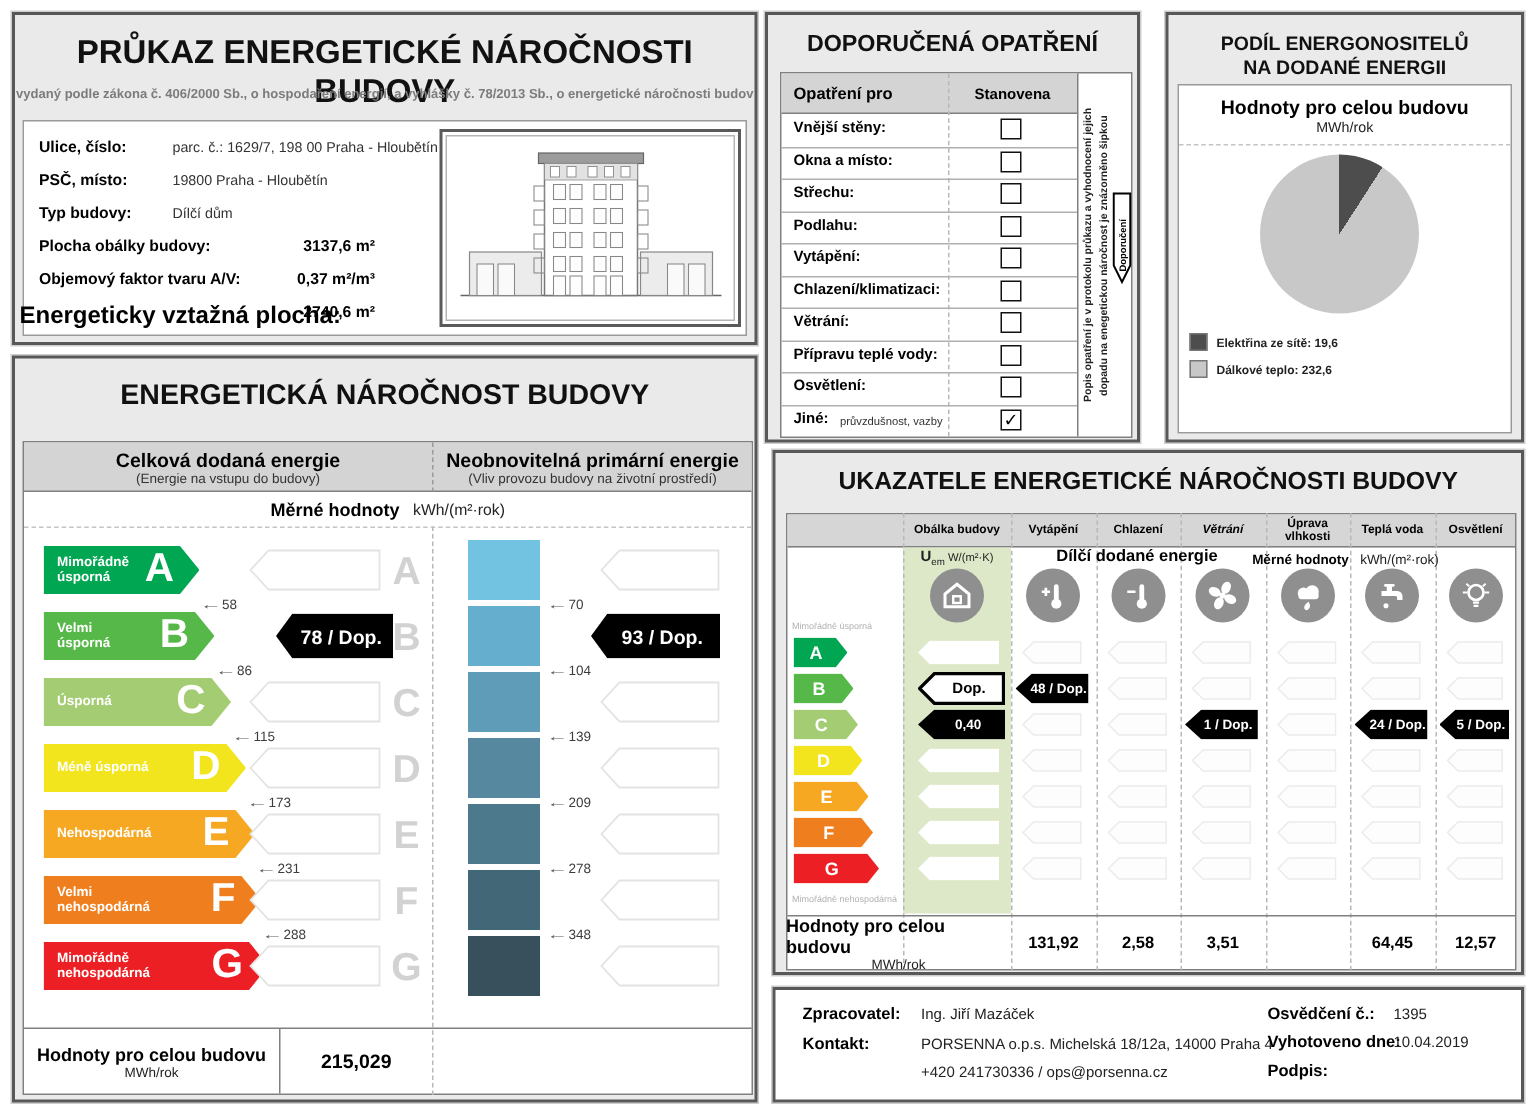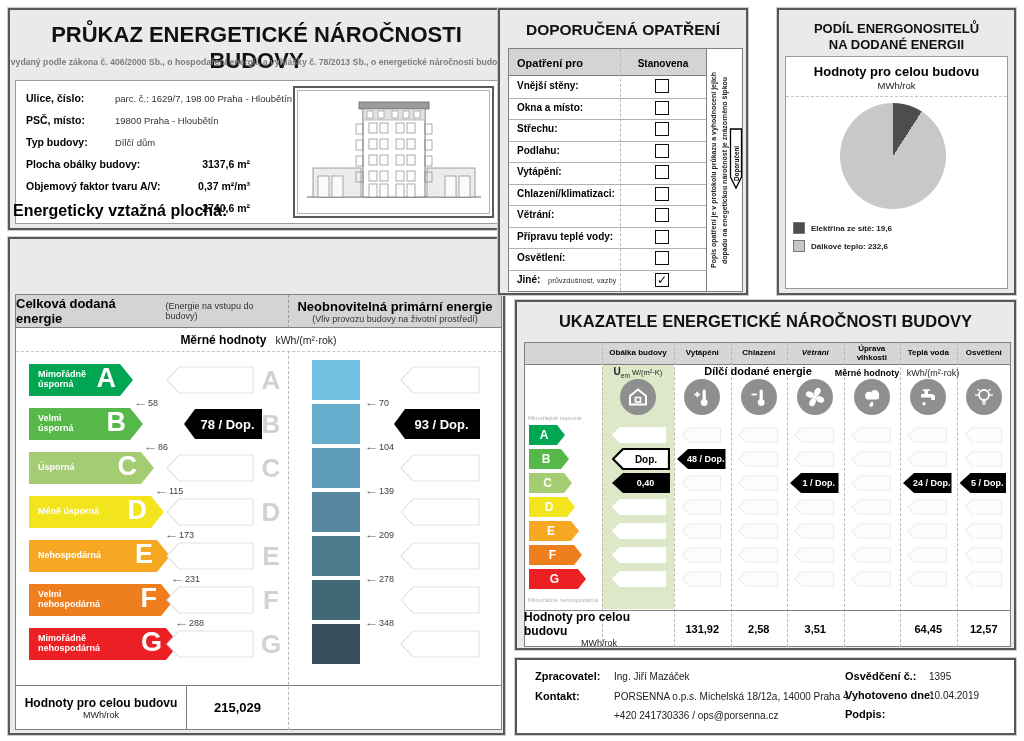--- a/index.html
+++ b/index.html
@@ -101,22 +101,23 @@
           <rect x="126" y="30" width="7" height="10"></rect>
             <rect x="126" y="46" width="7" height="10"></rect>
             <rect x="126" y="62" width="7" height="10"></rect>
             <rect x="126" y="78" width="7" height="10"></rect>
         </g>
       </svg>
     </div>
   </div>
 
   <div class="panel" id="panel-enb" style="left:8px;top:237px;width:497px;height:498px;">
+    <div class="abs b" style="left:0;top:14px;width:100%;text-align:center;font-size:19px;color:#111;">ENERGETICKÁ NÁROČNOST BUDOVY</div>
     <div class="whitebox" style="left:5px;top:55px;width:487px;height:436px;"></div>
-    <div class="abs hdr-cell ctr" style="left:6px;top:56px;width:272px;height:33px;flex-direction:row;border-bottom:1px solid #808080;box-sizing:border-box;">
+    <div class="abs hdr-cell ctr" style="left:6px;top:56px;width:272px;height:33px;flex-direction:column;border-bottom:1px solid #808080;box-sizing:border-box;">
       <div class="b" style="font-size:13px;">Celková dodaná energie</div>
       <div style="font-size:9px;color:#333;">(Energie na vstupu do budovy)</div>
     </div>
     <div class="abs hdr-cell ctr" style="left:278px;top:56px;width:213px;height:33px;flex-direction:column;border-left:1px dashed #9a9a9a;border-bottom:1px solid #808080;box-sizing:border-box;">
       <div class="b" style="font-size:13px;">Neobnovitelná primární energie</div>
       <div style="font-size:9px;color:#333;">(Vliv provozu budovy na životní prostředí)</div>
     </div>
     <div class="abs ctr" style="left:6px;top:89px;width:485px;height:23px;gap:9px;">
       <span class="b" style="font-size:12px;">Měrné hodnoty</span>
       <span style="font-size:10.5px;color:#222;">kWh/(m²·rok)</span>
@@ -272,21 +273,21 @@
         </svg>
       </div>
     <div class="abs" style="left:6px;top:446px;width:485px;border-top:1px solid #808080;"></div>
     <div class="abs ctr" style="left:6px;top:447px;width:171px;height:43px;flex-direction:column;border-right:1px solid #808080;box-sizing:border-box;">
       <div class="b" style="font-size:12px;">Hodnoty pro celou budovu</div>
       <div style="font-size:9px;color:#222;">MWh/rok</div>
     </div>
     <div class="abs ctr b" style="left:177px;top:447px;width:101px;height:43px;font-size:13px;">215,029</div>
   </div>
 
-  <div class="panel" id="panel-dop" style="left:498px;top:8px;width:250px;height:287px;">
+  <div class="panel" id="panel-dop" style="left:510px;top:8px;width:250px;height:287px;">
     <div class="abs b" style="left:0;top:11px;width:100%;text-align:center;font-size:15.5px;color:#111;">DOPORUČENÁ OPATŘENÍ</div>
     <div class="whitebox" style="left:8px;top:38px;width:235px;height:244px;"></div>
     <div class="abs hdr-cell" style="left:9px;top:39px;width:197px;height:27px;border-bottom:1px solid #808080;box-sizing:border-box;"></div>
     <div class="abs b" style="left:17px;top:47px;font-size:11px;">Opatření pro</div>
     <div class="abs b" style="left:128px;top:48px;width:70px;text-align:center;font-size:10px;">Stanovena</div>
     <div class="abs dashv" style="left:120px;top:39px;height:242px;"></div>
     <div class="abs" id="dop-rows" style="left:0;top:0;width:100%;height:100%;">
         <div style="position: absolute; left: 0px; top: 66px; width: 206px; height: 21.5px;">
           <span class="b" style="position: absolute; left: 17px; top: 4px; font-size: 10px;">Vnější stěny:</span>
           <div class="chk" style="position: absolute; left: 155px; top: 3px; width: 14px; height: 14px;"></div>

